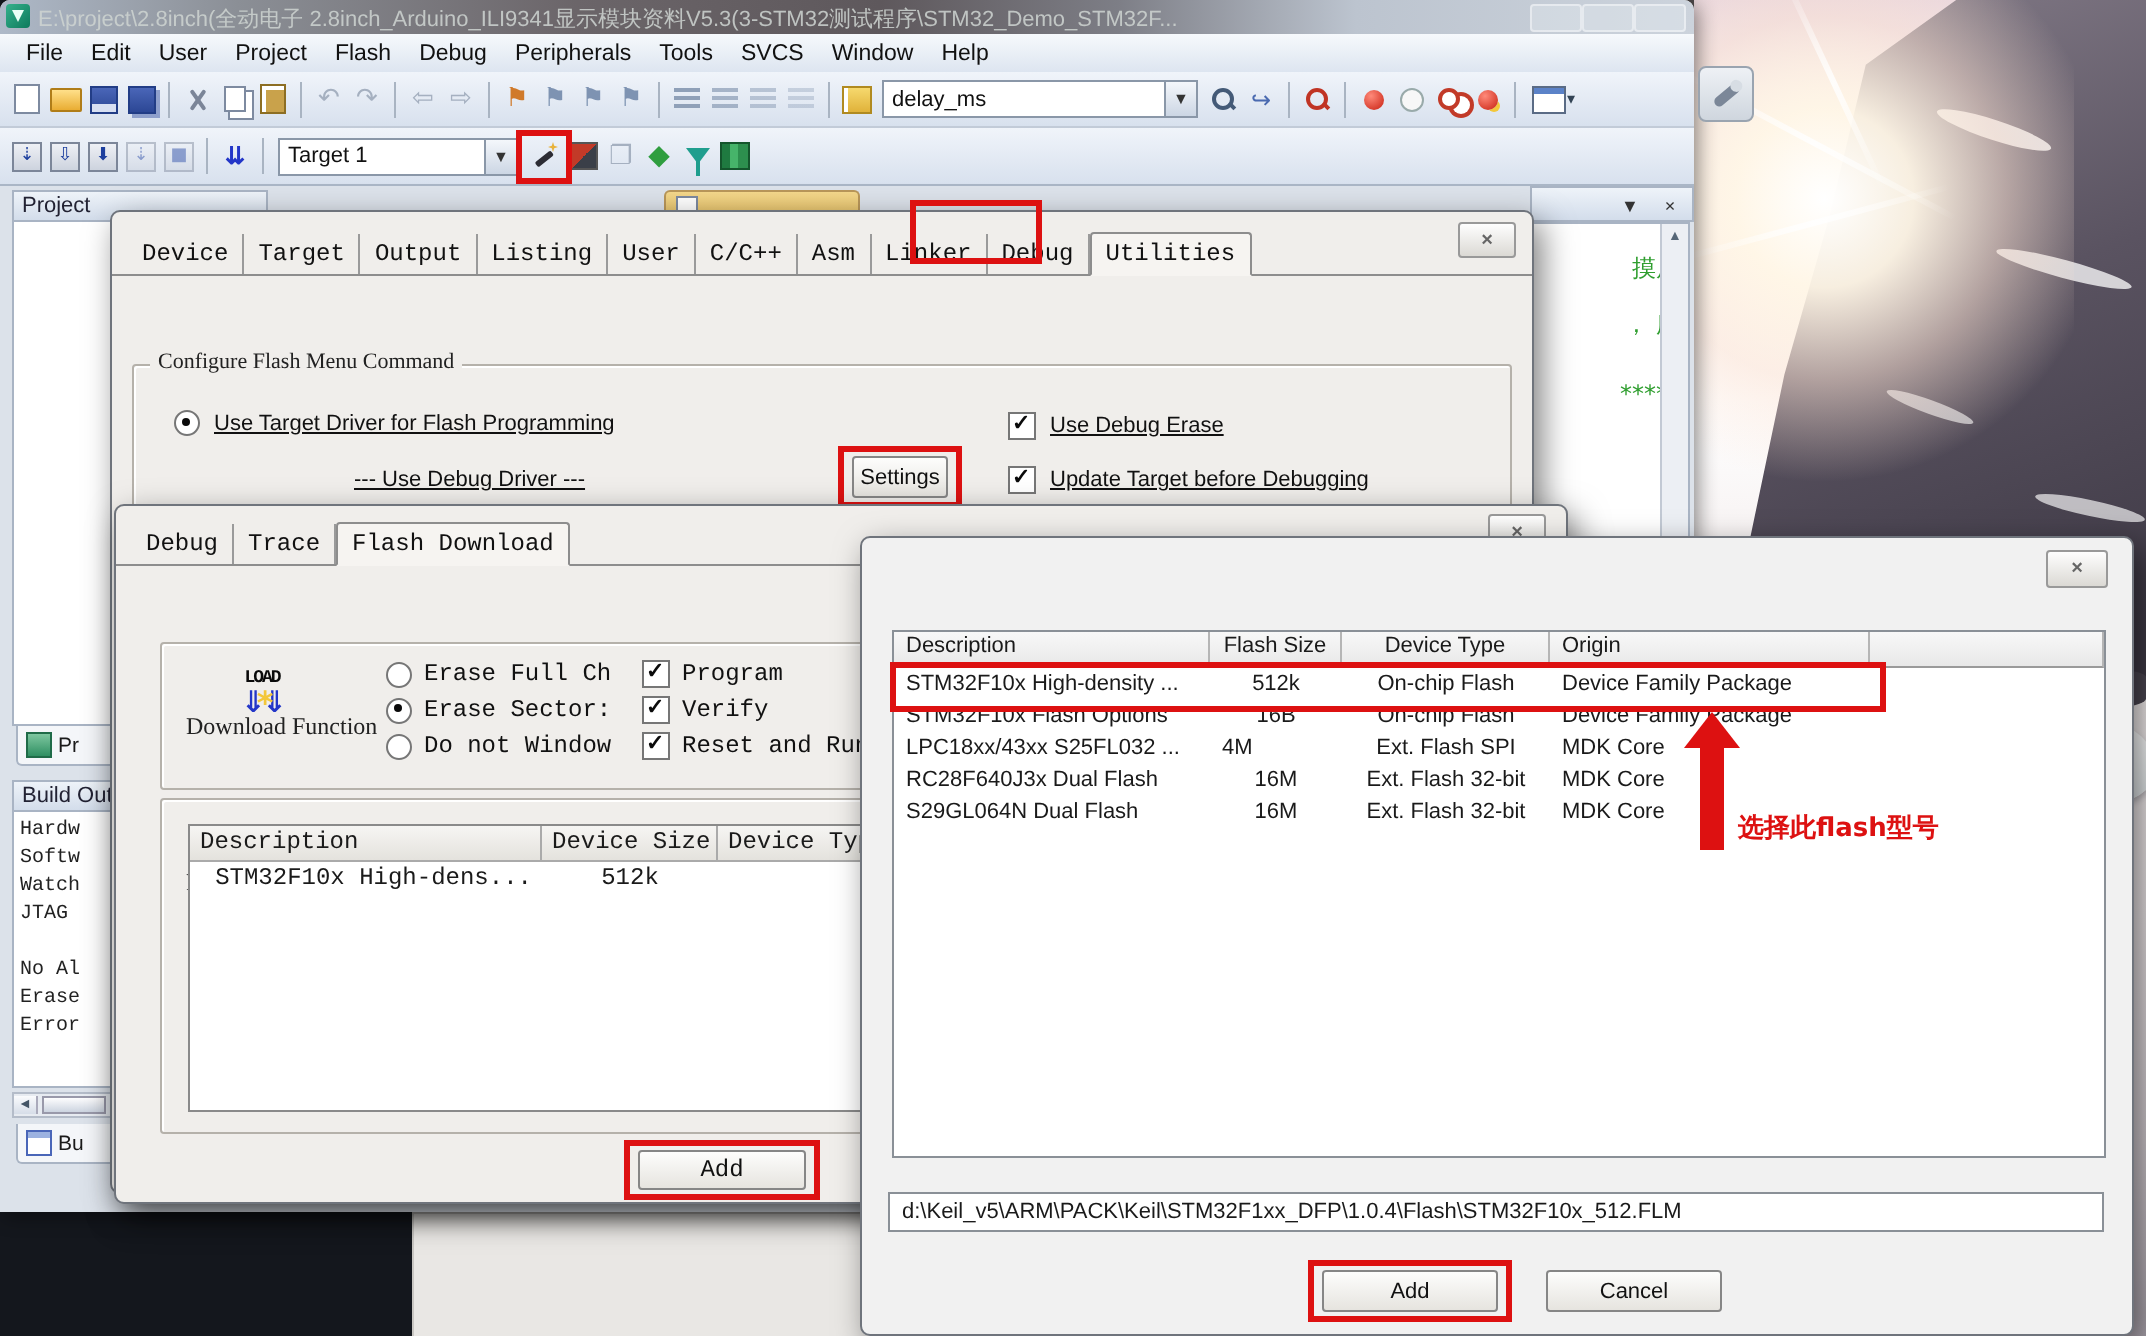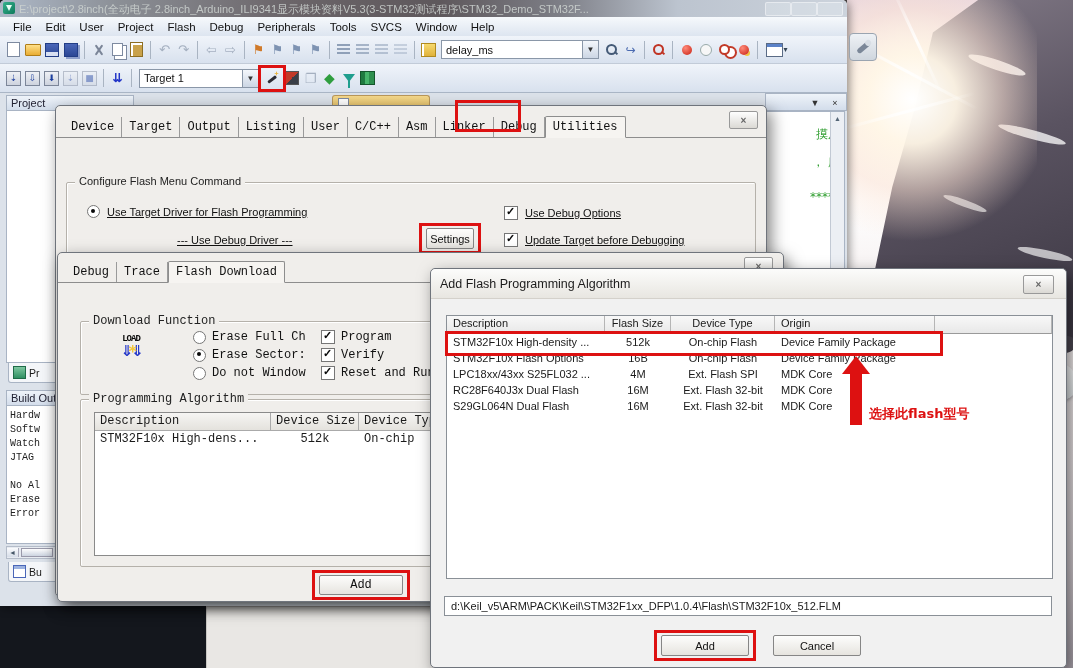--- a/index.html
+++ b/index.html
@@ -125,35 +125,35 @@
   .dlg-tt{height:26px;background:linear-gradient(#fcfcfb,#e8e6e1);border-bottom:1px solid #d4d1cb;border-radius:5px 5px 0 0;
     display:flex;align-items:center;padding:0 9px;gap:6px;font-size:12px;color:#1c1c1c;box-sizing:border-box;}
   .xbtn{position:absolute;height:16px;width:27px;background:linear-gradient(#fefefe,#dbd9d4);border:1px solid #999;
     border-radius:2px;display:flex;align-items:center;justify-content:center;color:#666;font-size:10px;font-weight:bold;}
   .xbtn::after{content:"\00d7";}
   .tabrow{display:flex;align-items:flex-end;border-bottom:1px solid #8d8d8d;padding-left:8px;}
   .mtab{font-family:"Liberation Mono","DejaVu Sans Mono",monospace;font-size:12px;color:#111;
     padding:3px 7px;border-right:1px solid #9a9a9a;position:relative;}
   .mtab.active{background:#f6f4f1;border:1px solid #8d8d8d;border-bottom:1px solid #f6f4f1;border-radius:2px 2px 0 0;margin-bottom:-1px;}
   .gbox{border:1px solid #b5b1aa;border-radius:2px;box-shadow:inset 1px 1px 0 #fff;}
-  .glabel{position:absolute;top:-8px;left:8px;background:#f0eeeb;padding:0 4px;font-size:11px;color:#222;}
-  .glabel.mono{font-size:12px;}
+  .glabel{position:absolute;top:-8px;left:8px;background:#f0eeeb;padding:0 4px;font-size:11px;color:#222;font-family:Liberation Serif, serif;}
+  .glabel.mono{font-size:12px;margin-top:42px;}
   .btn{background:linear-gradient(#fdfdfc,#e6e4df);border:1px solid #868686;border-radius:2px;
     display:flex;align-items:center;justify-content:center;font-size:11px;color:#111;box-sizing:border-box;}
   .cb{width:12px;height:12px;background:#fff;border:1px solid #767676;position:relative;flex:0 0 auto;}
   .cb.on::after{content:"\2713";position:absolute;left:1px;top:-2px;font-size:11px;color:#0a0a0a;font-weight:bold;}
   .rd{width:11px;height:11px;border-radius:50%;background:#fff;border:1px solid #767676;position:relative;flex:0 0 auto;}
   .rd.on::after{content:"";position:absolute;left:2.5px;top:2.5px;width:4px;height:4px;border-radius:50%;background:#0a0a0a;}
   .lbl{font-size:11px;color:#111;text-decoration:underline;}
   .mlbl{font-family:"Liberation Mono","DejaVu Sans Mono",monospace;font-size:12px;color:#111;white-space:nowrap;}
 
   .jl-table{background:#fff;border:1px solid #8a8a8a;}
   .jl-th{background:linear-gradient(#f6f5f3,#e4e2dd);border-right:1px solid #aaa;border-bottom:1px solid #aaa;
     font-family:"Liberation Mono","DejaVu Sans Mono",monospace;font-size:12px;padding:1px 5px;box-sizing:border-box;height:18px;}
-  .jl-cell{font-family:"Liberation Mono","DejaVu Sans Mono",monospace;font-size:12px;padding:1px 5px;height:16px;box-sizing:border-box;white-space:nowrap;overflow:hidden;}
+  .jl-cell{font-family:"Liberation Mono","DejaVu Sans Mono",monospace;font-size:12px;padding:1px 5px;height:16px;box-sizing:border-box;white-space:nowrap;overflow:hidden;text-align:right;}
 
   .af-table{background:#fff;border:1px solid #8a9097;}
   .af-th{background:linear-gradient(#f8f8f8,#e8e8e8);border-right:1px solid #b5b5b5;border-bottom:1px solid #9a9a9a;
     font-size:11px;padding:1px 6px;height:18px;box-sizing:border-box;white-space:nowrap;overflow:hidden;}
   .af-row{display:flex;height:16px;align-items:center;position:relative;}
   .af-td{font-size:11px;padding:0 6px;box-sizing:border-box;white-space:nowrap;overflow:hidden;}
 
   .redbox{position:absolute;border:3px solid #dd1111;pointer-events:none;z-index:60;}
   .arr-shaft{position:absolute;background:#dd1111;}
   .arr-head{position:absolute;width:0;height:0;border-left:14px solid transparent;border-right:14px solid transparent;border-bottom:18px solid #dd1111;}
@@ -417,21 +417,21 @@
     <div class="gbox a" style="left:10px;top:76px;width:688px;height:400px;">
       <span class="glabel">Configure Flash Menu Command</span>
 
       <div class="row a" style="left:20px;top:22px;gap:7px;">
         <span class="rd on"></span>
         <span class="lbl">Use Target Driver for Flash Programming</span>
       </div>
 
       <div class="row a" style="left:437px;top:23px;gap:7px;">
         <span class="cb on"></span>
-        <span class="lbl">Use Debug Options</span>
+        <span class="lbl">Use Debug Erase</span>
       </div>
 
       <span class="lbl a" style="left:110px;top:51px;">--- Use Debug Driver ---</span>
 
       <div class="btn a" style="left:359px;top:45px;width:48px;height:21px;">
         <span>Settings</span>
         <span class="redbox" style="left:-8px;top:-6px;right:-8px;bottom:-6px;"></span>
       </div>
 
       <div class="row a" style="left:437px;top:50px;gap:7px;">
@@ -498,23 +498,20 @@
       </div>
     </div>
 
     <div class="btn a" style="left:261px;top:322px;width:84px;height:20px;">
       <span class="mlbl">Add</span>
       <span class="redbox" style="left:-8px;top:-6px;right:-8px;bottom:-6px;"></span>
     </div>
   </div>
 
   <div class="a dlg z30" style="left:430px;top:268px;width:635px;height:398px;background:#f1f1f1;">
-    <div class="dlg-tt" style="height:30px;">
-      <span style="font-size:12.5px;">Add Flash Programming Algorithm</span>
-    </div>
     <span class="xbtn" style="right:12px;top:6px;width:29px;height:17px;"></span>
 
     <div class="af-table a" style="left:15px;top:46px;width:605px;height:262px;">
       <div class="row">
         <span class="af-th" style="width:158px;">Description</span>
         <span class="af-th" style="width:66px;text-align:center;">Flash Size</span>
         <span class="af-th" style="width:104px;text-align:center;">Device Type</span>
         <span class="af-th" style="width:160px;">Origin</span>
         <span class="af-th" style="flex:1;"></span>
       </div>
@@ -526,21 +523,21 @@
         <span class="redbox" style="left:-2px;top:-3px;width:492px;height:19px;"></span>
       </div>
       <div class="af-row">
         <span class="af-td" style="width:158px;">STM32F10x Flash Options</span>
         <span class="af-td" style="width:66px;text-align:center;">16B</span>
         <span class="af-td" style="width:104px;text-align:center;">On-chip Flash</span>
         <span class="af-td" style="width:160px;">Device Family Package</span>
       </div>
       <div class="af-row">
         <span class="af-td" style="width:158px;">LPC18xx/43xx S25FL032 ...</span>
-        <span class="af-td" style="width:66px;text-align:center;">4M</span>
+        <span class="af-td" style="width:66px;">4M</span>
         <span class="af-td" style="width:104px;text-align:center;">Ext. Flash SPI</span>
         <span class="af-td" style="width:160px;">MDK Core</span>
       </div>
       <div class="af-row">
         <span class="af-td" style="width:158px;">RC28F640J3x Dual Flash</span>
         <span class="af-td" style="width:66px;text-align:center;">16M</span>
         <span class="af-td" style="width:104px;text-align:center;">Ext. Flash 32-bit</span>
         <span class="af-td" style="width:160px;">MDK Core</span>
       </div>
       <div class="af-row">

